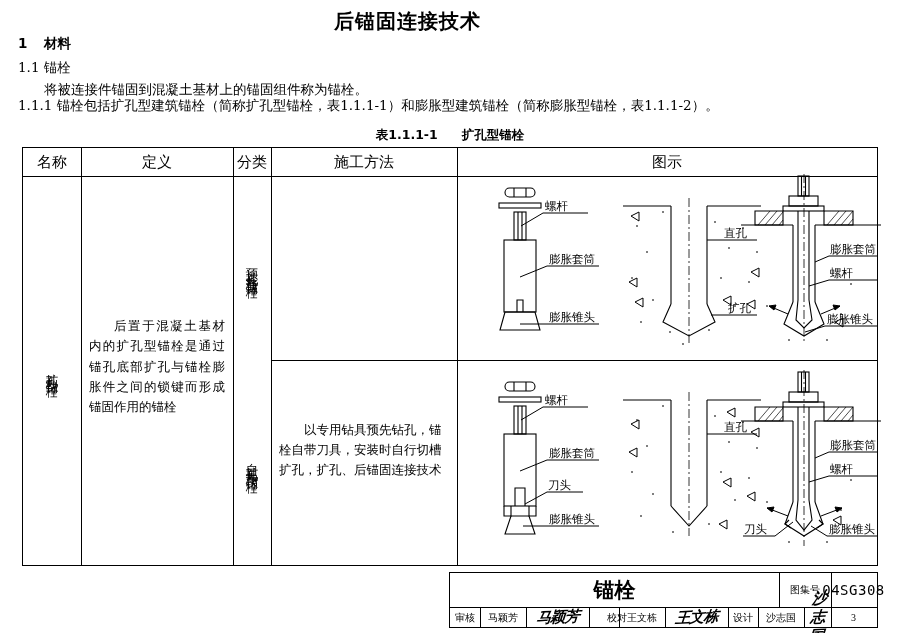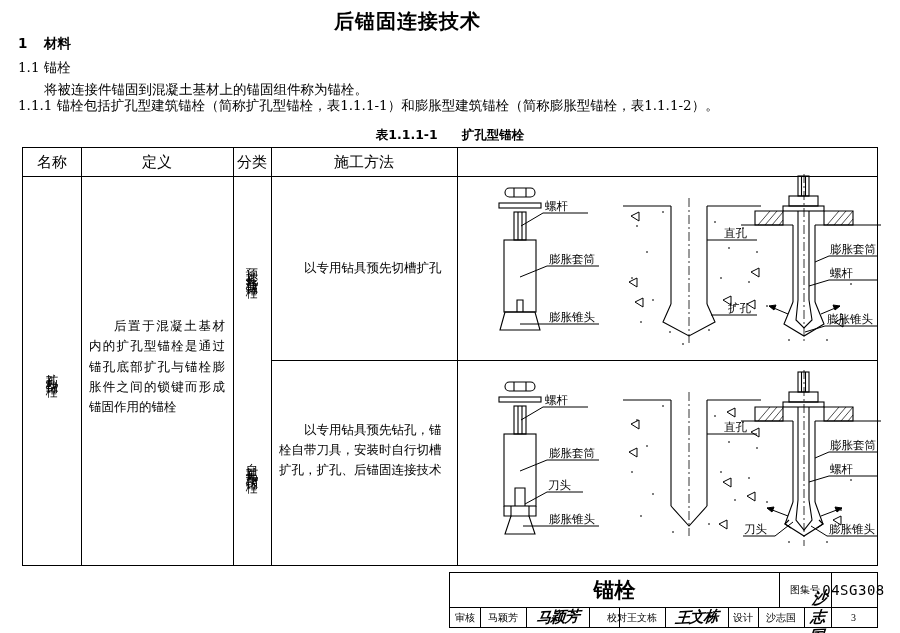--- a/index.html
+++ b/index.html
@@ -183,31 +183,31 @@
   <div class="tcol-sep" style="left:434px;"></div>
 
   <div class="trow-sep" id="hdr-sep"></div>
 
   <div class="trow-sep" style="top:212px; left:248px;"></div>
 
   <div class="hdr-cell" style="left:0;    width:58px;">名称</div>
   <div class="hdr-cell" style="left:58px; width:152px;">定义</div>
   <div class="hdr-cell" style="left:210px;width:38px;">分类</div>
   <div class="hdr-cell" style="left:248px;width:186px;">施工方法</div>
+  <div class="hdr-cell" style="left:434px;width:420px;">图示</div>
 
   <div class="vcell" style="left:0; top:28px; width:58px; height:389px;">
     <span class="vtext">扩孔型锚栓</span>
   </div>
 
   <div class="defcell" style="left:66px; top:168px; width:136px;">后置于混凝土基材内的扩孔型锚栓是通过锚孔底部扩孔与锚栓膨胀件之间的锁键而形成锚固作用的锚栓</div>
 
   <div class="vcell" style="left:210px; top:28px; width:38px; height:184px;">
     <span class="vtext">预扩孔普通锚栓</span>
   </div>
-  <div class="methodcell" style="left:256px; top:110px; width:172px;">以专用钻具预先切槽扩孔</div>
 
   <div class="vcell" style="left:210px; top:213px; width:38px; height:204px;">
     <span class="vtext">自扩孔专用锚栓</span>
   </div>
   <div class="methodcell" style="left:256px; top:272px; width:172px;">以专用钻具预先钻孔，锚栓自带刀具，安装时自行切槽扩孔，扩孔、后锚固连接技术</div>
 
   <div class="fig" style="left:452px; top:34px;">
     <svg width="170" height="176" viewBox="0 0 170 176">
       <g fill="none" stroke="#000" stroke-width="1.1">
 

